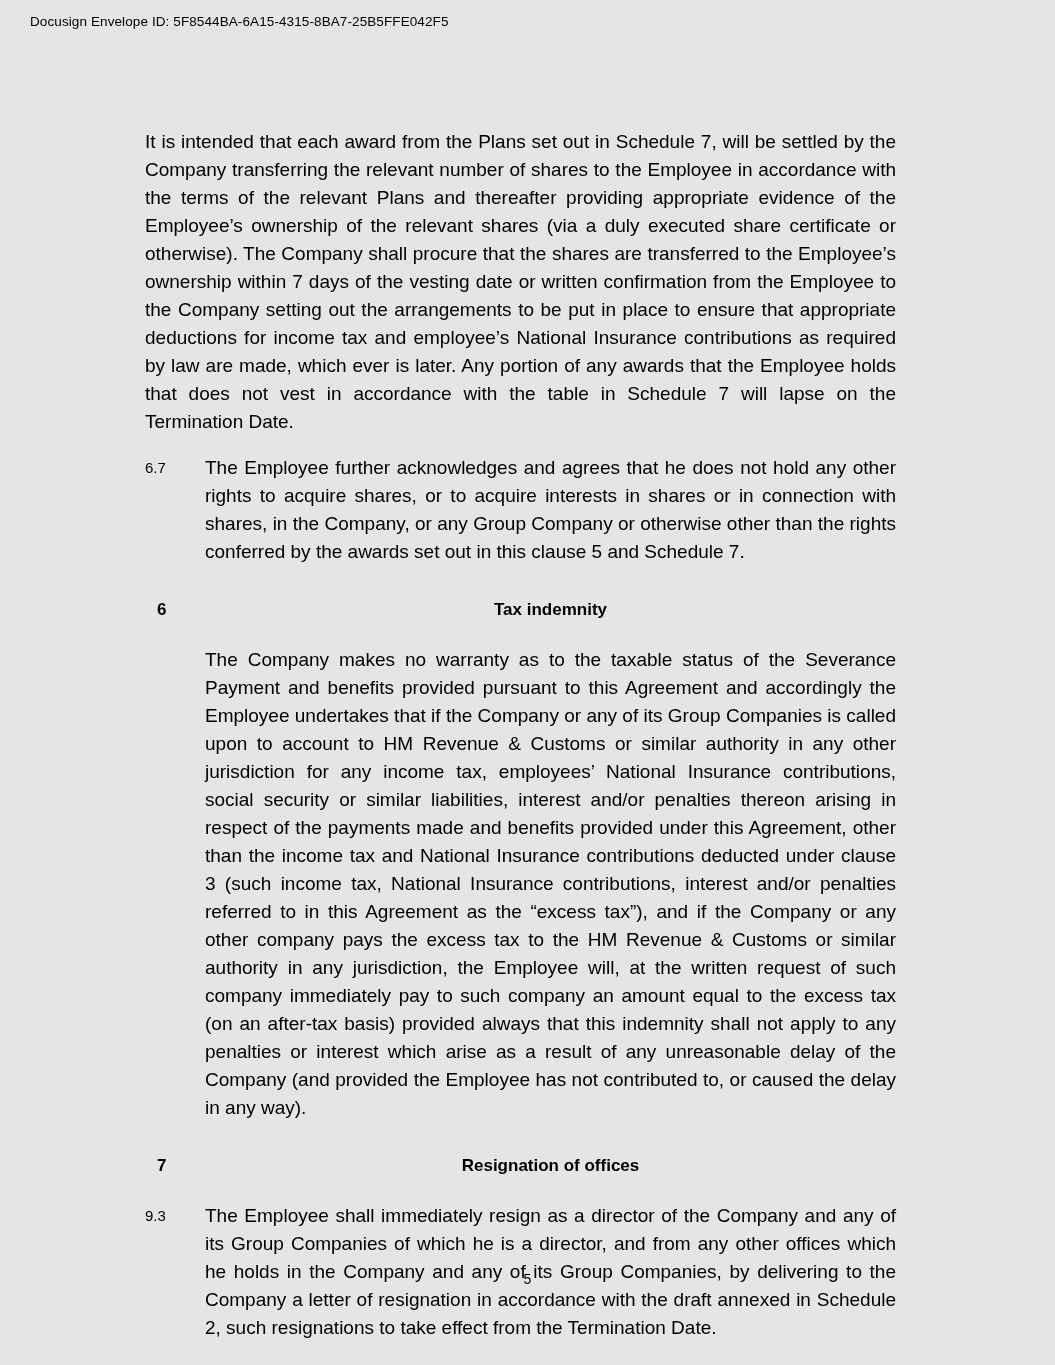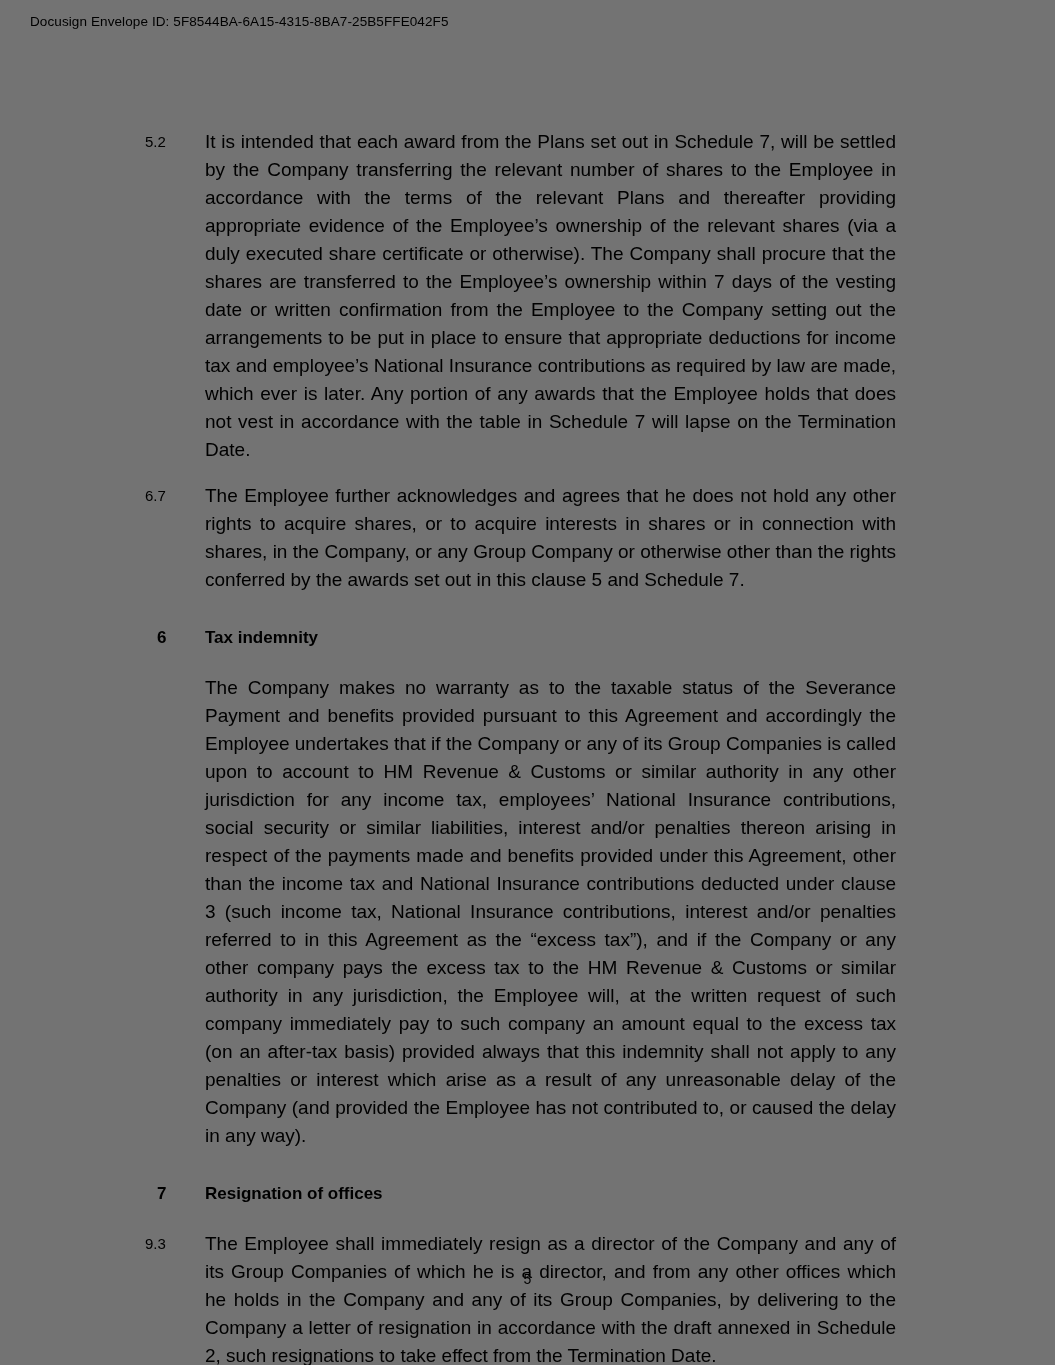--- a/index.html
+++ b/index.html
@@ -4,21 +4,21 @@
 <style>
   html, body {
     margin: 0;
     padding: 0;
     background: #ffffff;
   }
   .page {
     position: relative;
     width: 1055px;
     height: 1365px;
-    background: #737373;
+    background: #e5e5e5;
     color: #000000;
     font-family: "Liberation Sans", sans-serif;
     overflow: hidden;
   }
   .envelope-id {
     position: absolute;
     top: 14px;
     left: 30px;
     font-size: 13.5px;
     color: #000000;
@@ -53,20 +53,21 @@
     font-size: 17px;
     line-height: 24px;
   }
   .heading-num {
     width: 48px;
     padding-left: 12px;
     flex-shrink: 0;
   }
   .heading-title {
     flex: 1;
+    text-align: center;
   }
   .indented-para {
     margin: 0 0 18px 60px;
     font-size: 19px;
     line-height: 28px;
     text-align: justify;
   }
   .page-number {
     position: absolute;
     bottom: 78px;
@@ -79,21 +80,20 @@
 </head>
 <body>
 
 <div class="page">
 
   <div class="envelope-id">Docusign Envelope ID: 5F8544BA-6A15-4315-8BA7-25B5FFE042F5</div>
 
   <div class="content">
 
     <div class="clause">
-      <div class="clause-num">5.2</div>
       <div class="clause-body">It is intended that each award from the Plans set out in Schedule 7, will be settled by the Company transferring the relevant number of shares to the Employee in accordance with the terms of the relevant Plans and thereafter providing appropriate evidence of the Employee’s ownership of the relevant shares (via a duly executed share certificate or otherwise).  The Company shall procure that the shares are transferred to the Employee’s ownership within 7 days of the vesting date or written confirmation from the Employee to the Company setting out the arrangements to be put in place to ensure that appropriate deductions for income tax and employee’s National Insurance contributions as required by law are made, which ever is later. Any portion of any awards that the Employee holds that does not vest in accordance with the table in Schedule 7 will lapse on the Termination Date.</div>
     </div>
 
     <div class="clause">
       <div class="clause-num">6.7</div>
       <div class="clause-body">The Employee further acknowledges and agrees that he does not hold any other rights to acquire shares, or to acquire interests in shares or in connection with shares, in the Company, or any Group Company or otherwise other than the rights conferred by the awards set out in this clause 5 and Schedule 7.</div>
     </div>
 
     <div class="section-heading">
       <div class="heading-num">6</div>

